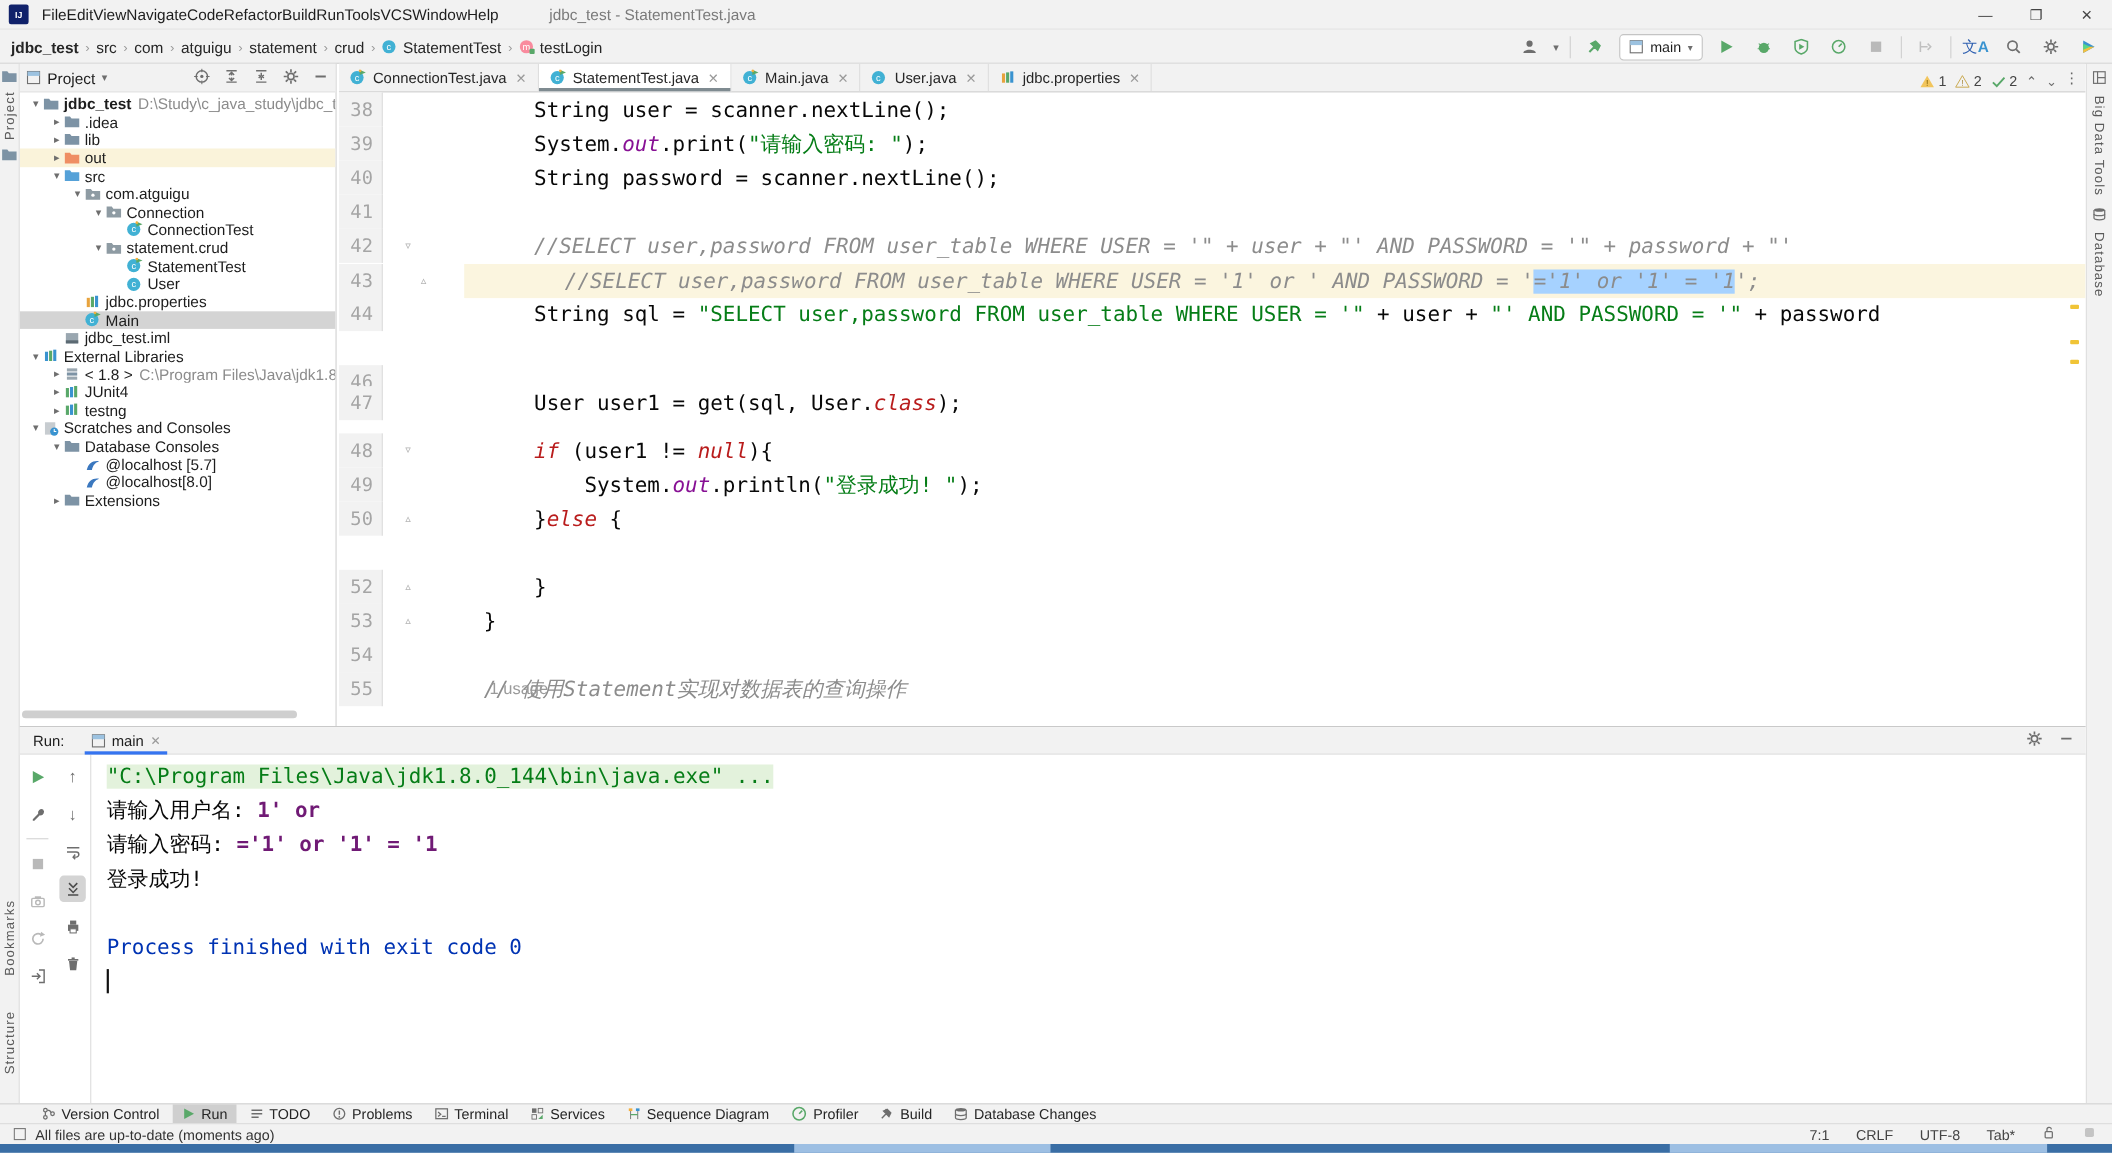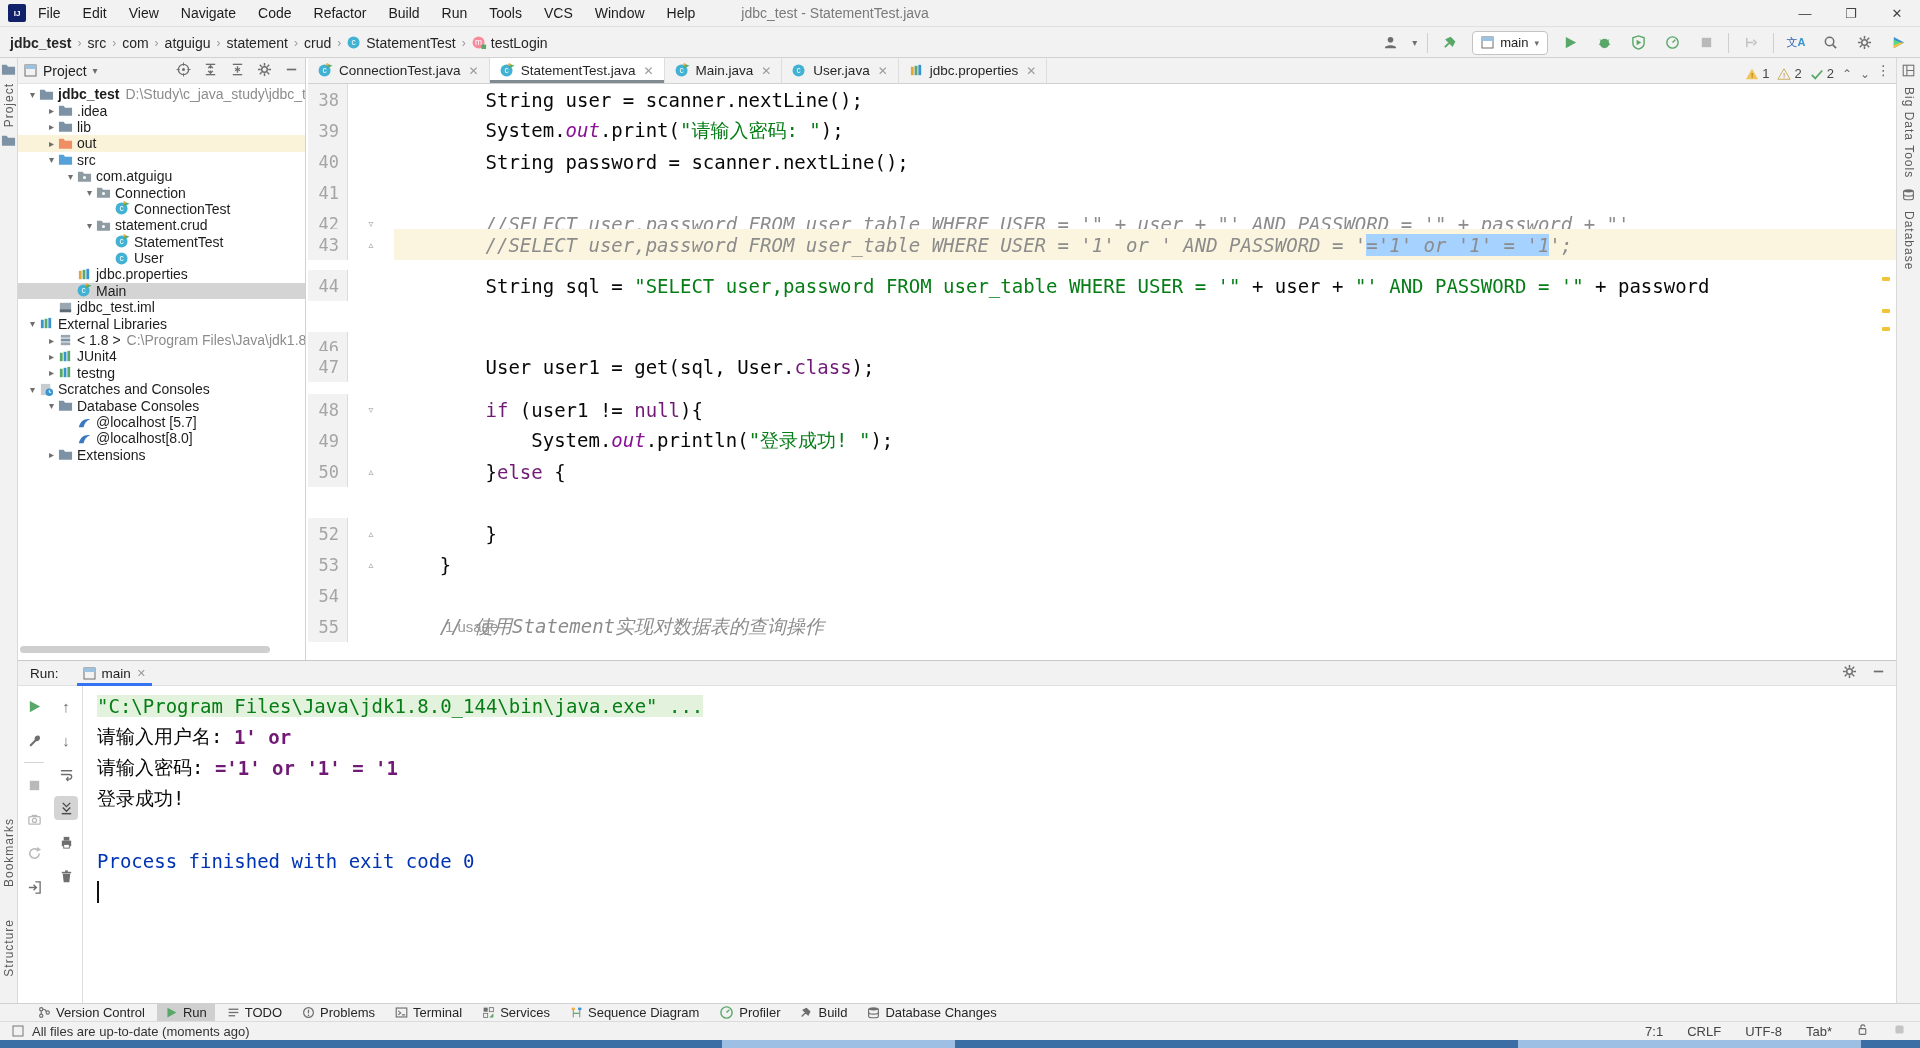--- a/index.html
+++ b/index.html
@@ -5,21 +5,21 @@
   * { margin:0; padding:0; box-sizing:border-box; }
   html,body { width:1920px; height:1048px; overflow:hidden; background:#fff;
     font-family:"Liberation Sans", sans-serif; color:#1d1d1d; }
   .abs { position:absolute; }
   .row { display:flex; align-items:center; }
   .ic { display:inline-flex; align-items:center; justify-content:center; flex:0 0 auto; }
   .ic svg { display:block; }
 
   
   #titlebar { left:0; top:0; width:1920px; height:27px; background:#f2f2f2; border-bottom:1px solid #e0e0e0; font-size:14px; }
-  #titlebar .menus { display:flex; gap:22px; margin-left:12px;text-align:right; }
+  #titlebar .menus { display:flex; margin-left:12px;text-align:right; }
   #titlebar .menu { cursor:default; }
   #title-text { color:#7a7a7a; margin-left:46px; }
   .winbtns { position:absolute; right:0; top:0; height:27px; display:flex; }
   .winbtn { width:46px; height:27px; display:flex; align-items:center; justify-content:center; font-size:13px; color:#444; }
 
   #navbar { left:0; top:27px; width:1920px; height:31px; background:#f2f2f2; border-bottom:1px solid #d1d1d1; font-size:14px; }
   #breadcrumbs { display:flex; align-items:center; gap:4px; margin-left:10px; height:31px; }
   .crumb { display:flex; align-items:center; gap:4px; color:#262626; }
   .crumb.bold { font-weight:bold; }
   .crumb-sep { color:#9a9a9a; font-size:12px; padding:0 2px; }
@@ -57,21 +57,21 @@
   .tab.active::after { content:""; position:absolute; left:0; right:0; bottom:0; height:3px; background:#7f8b91; }
   .tab .close { color:#9a9a9a; font-size:12px; margin-left:2px; }
   #tab-more { position:absolute; right:6px; top:4px; color:#666; }
   #code-area { position:relative; width:100%; height:576px; font-family:"DejaVu Sans Mono","Liberation Mono",monospace; font-size:19px; }
   .cline { position:absolute; left:0; width:100%; height:31px; display:flex; align-items:center; }
   .gut { width:40px; flex:0 0 40px; text-align:right; padding-right:8px; color:#a5a5a5; font-size:17px; height:100%; display:flex; align-items:center; justify-content:flex-end; background:#f2f2f2; border-right:1px solid #dcdcdc; }
   .foldcol { width:46px; flex:0 0 46px; text-align:center; color:#b5b5b5; font-size:13px; }
   .codetext { white-space:pre; }
   .cline.hl .codetext-wrap { background:#fbf5df; }
   .codetext-wrap { flex:1; height:100%; display:flex; align-items:center; }
-  .tk-p { color:#080808; } .tk-k { color:#701a75; } .tk-s { color:#067d17; }
+  .tk-p { color:#080808; } .tk-k { color:#b91c1c;font-style:italic; } .tk-s { color:#067d17; }
   .tk-f { color:#871094; font-style:italic; } .tk-c { color:#8c8c8c; font-style:italic; }
   .tk-cs { color:#8c8c8c; font-style:italic; background:#a6d2ff; }
   #partial-usage { position:absolute; left:137px; top:560px; color:#9a9a9a; font-size:15px; font-family:"Liberation Sans",sans-serif; }
   #inspections { position:absolute; right:26px; top:8px; display:flex; gap:8px; align-items:center; font-size:13px; color:#444; }
   #err-stripe { position:absolute; right:4px; top:26px; width:10px; height:576px; }
   .stripe-mark { position:absolute; width:8px; height:4px; background:#f0c437; border-radius:1px; }
 
   
   #run-panel { left:18px; top:660px; width:1878px; height:343px; background:#fff; border-top:1px solid #c9c9c9; }
   #run-header { height:25px; background:#f2f2f2; border-bottom:1px solid #e0e0e0; display:flex; align-items:center; font-size:13.5px; padding-left:12px; position:relative; }
@@ -244,21 +244,21 @@
       <span class="tbtn">
         <span class="ic">
           <svg width="15" height="15" viewBox="0 0 16 16">
             <path d="M3 3 v10 M3 8 h7 M10 5 l3 3 -3 3" stroke="#c0c0c0" stroke-width="1.5" fill="none"></path>
           </svg>
         </span>
       </span>
       <span class="tb-sep"></span>
       <span class="tbtn">
         <span class="ic">
-          <span style="font-size:11px;color:#2e5fb0;">文<b style="color:#3993d0;">A</b></span>
+          <span style="font-size:14px;color:#2e5fb0;">文<b style="color:#3993d0;">A</b></span>
         </span>
       </span>
       <span class="tbtn">
         <span class="ic">
           <svg width="15" height="15" viewBox="0 0 16 16">
             <circle cx="7" cy="7" r="4.5" fill="none" stroke="#6e6e6e" stroke-width="1.6"></circle>
             <line x1="10.5" y1="10.5" x2="14" y2="14" stroke="#6e6e6e" stroke-width="1.8"></line>
           </svg>
         </span>
       </span>
@@ -724,21 +724,21 @@
           <span class="codetext"></span>
         </span>
       </div>
       <div class="cline" style="top: 124px;">
         <span class="gut">42</span>
         <span class="foldcol">▿</span>
         <span class="codetext-wrap">
           <span class="codetext"><span class="tk-c">        //SELECT user,password FROM user_table WHERE USER = '" + user + "' AND PASSWORD = '" + password + "'</span></span>
         </span>
       </div>
-      <div class="cline hl" style="top: 145px;">
+      <div class="cline hl" style="top: 156px; gap: 14px;">
         <span class="gut">43</span>
         <span class="foldcol">▵</span>
         <span class="codetext-wrap">
           <span class="codetext"><span class="tk-c">        //SELECT user,password FROM user_table WHERE USER = '1' or ' AND PASSWORD = '</span><span class="tk-cs">='1' or '1' = '1</span><span class="tk-c">';</span></span>
         </span>
       </div>
       <div class="cline" style="top: 186px;">
         <span class="gut">44</span>
         <span class="foldcol"></span>
         <span class="codetext-wrap">

